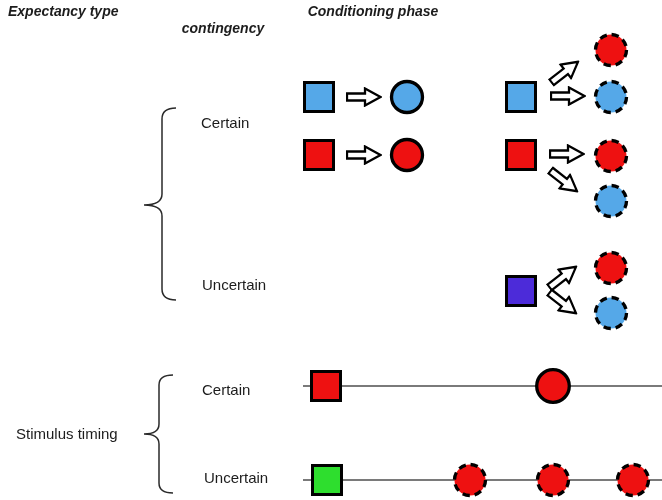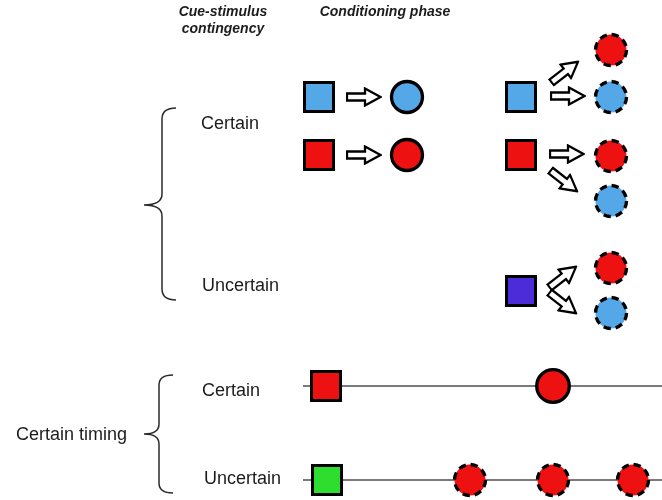--- a/index.html
+++ b/index.html
@@ -6,21 +6,21 @@
   .canvas{
     position:relative;width:662px;height:500px;background:#ffffff;
     font-family:"Liberation Sans",sans-serif;color:var(--ink,#1c1c1c);
     overflow:hidden;
   }
   .hdr{
     position:absolute;font-style:italic;font-weight:bold;
     font-size:14px;line-height:17px;white-space:nowrap;
   }
   .hdr.center{text-align:center;white-space:normal;}
-  .lbl{position:absolute;font-size:18px;line-height:18px;white-space:nowrap;}
+  .lbl{position:absolute;font-size:15px;line-height:18px;white-space:nowrap;}
   .sq{
     position:absolute;width:32px;height:32px;box-sizing:border-box;
     border:3.2px solid #000;
   }
   .bg-blue{background:var(--blue,#55A8E8);}
   .bg-red{background:var(--red,#EE1111);}
   .bg-purple{background:var(--purple,#4C2BD9);}
   .bg-green{background:var(--green,#2EDE2E);}
   .shape{position:absolute;display:block;}
   .f-blue{fill:var(--blue,#55A8E8);}
@@ -34,25 +34,26 @@
   .rot-down{transform:rotate(38deg);}
   .tline{position:absolute;height:2px;background:var(--timeline,#7a7a7a);}
   .brace{position:absolute;}
   .brace path{fill:none;stroke:#2a2a2a;stroke-width:1.5;}
 </style>
 </head>
 <body>
 
 <div class="canvas">
 
+  <div class="hdr" style="left:8px;top:3px;">Expectancy type</div>
   <div class="hdr center" style="left:152px;top:3px;width:142px;">
-    <span>Cue-stimulus</span><br>
+    <br>
     <span>contingency</span>
   </div>
-  <div class="hdr center" style="left:312px;top:3px;width:146px;">Conditioning phase</div>
+  <div class="hdr center" style="left:300px;top:3px;width:146px;">Conditioning phase</div>
 
 
   <svg class="brace" style="left:142px;top:106px;" width="36" height="196" viewBox="0 0 36 196">
     <path d="M34,2 Q20,2 20,13 L20,88 Q20,99 2,99 Q20,99 20,110 L20,183 Q20,194 34,194"></path>
   </svg>
 
   <div class="lbl" style="left:201px;top:114px;">Certain</div>
   <div class="lbl" style="left:202px;top:276px;">Uncertain</div>
 
   <div class="sq bg-blue" style="left:303px;top:81px;"></div>
@@ -122,21 +123,21 @@
         <polygon points="1,6.5 19,6.5 19,1.5 34.5,10 19,18.5 19,13.5 1,13.5"></polygon>
       </svg>
   </div>
   <svg class="shape" style="left:593px;top:250px;" width="36" height="36" viewBox="0 0 36 36">
     <circle class="outcome dashed f-red" cx="18" cy="18" r="15.5"></circle>
   </svg>
   <svg class="shape" style="left:593px;top:295px;" width="36" height="36" viewBox="0 0 36 36">
     <circle class="outcome dashed f-blue" cx="18" cy="18" r="15.5"></circle>
   </svg>
 
-  <div class="lbl" style="left:16px;top:425px;">Certain timing</div>
+  <div class="lbl" style="left:16px;top:425px;">Stimulus timing</div>
 
   <svg class="brace" style="left:142px;top:372px;" width="34" height="124" viewBox="0 0 34 124">
     <path d="M31,3 Q17,3 17,13 L17,52 Q17,62 2,62 Q17,62 17,72 L17,111 Q17,121 31,121"></path>
   </svg>
 
   <div class="lbl" style="left:202px;top:381px;">Certain</div>
   <div class="lbl" style="left:204px;top:469px;">Uncertain</div>
 
   <div class="tline" style="left:303px;top:385px;width:359px;"></div>
   <div class="sq bg-red" style="left:310px;top:370px;"></div>

